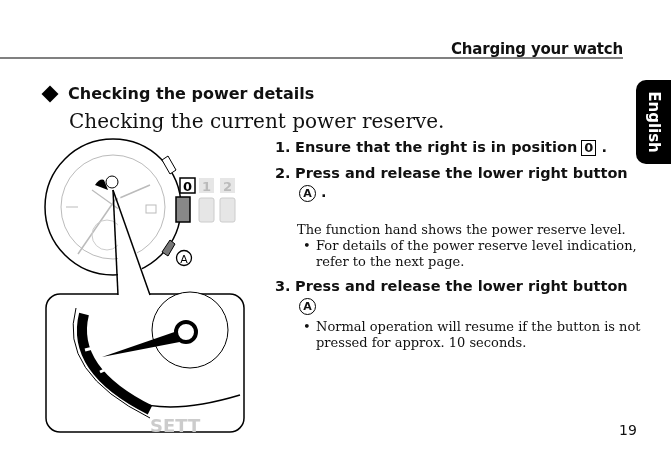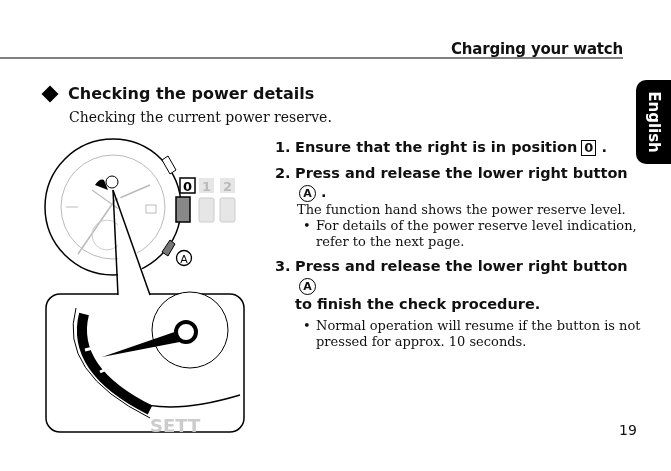--- a/index.html
+++ b/index.html
@@ -3,21 +3,21 @@
 <meta charset="utf-8">
 <style>
   html,body{margin:0;padding:0;background:#fff;}
   body{width:671px;height:471px;position:relative;overflow:hidden;font-family:"DejaVu Sans",sans-serif;color:#111;}
   .header-title{position:absolute;right:48px;top:40px;font-weight:bold;font-size:15px;letter-spacing:-0.2px;}
   .header-rule{position:absolute;left:0;top:57px;width:623px;height:2px;background:#808080;}
   .lang-tab{position:absolute;left:636px;top:80px;width:35px;height:84px;background:#000;border-radius:10px 0 0 10px;}
   .lang-tab span{position:absolute;left:50%;top:50%;transform:translate(-50%,-50%) rotate(90deg);color:#fff;font-weight:bold;font-size:15px;white-space:nowrap;}
   .section-title{position:absolute;left:42px;top:84px;font-weight:bold;font-size:16px;display:flex;align-items:center;}
   .diamond{display:inline-block;width:12px;height:12px;background:#000;transform:rotate(45deg);margin:0 12px 0 2px;}
-  .subtitle{position:absolute;left:69px;top:109px;font-family:"DejaVu Serif",serif;font-size:14px;}
+  .subtitle{position:absolute;left:69px;top:109px;font-family:"DejaVu Serif",serif;font-size:20px;}
   .steps{position:absolute;left:275px;top:138px;width:370px;}
   .step{font-weight:bold;font-size:14.5px;line-height:19px;display:flex;}
   .step .num{width:20px;flex:none;}
   .step-body{font-family:"DejaVu Serif",serif;font-size:13px;line-height:16px;margin-left:22px;}
   .bullet{display:flex;margin-left:6px;}
   .bullet .dot{width:13px;flex:none;}
   .boxed{display:inline-block;border:1.5px solid #000;padding:0 2px;line-height:14px;font-size:13px;margin-left:4px;}
   .circled{display:inline-block;width:15px;height:15px;border:1.5px solid #000;border-radius:50%;text-align:center;line-height:15px;font-size:11px;margin-left:4px;}
   .page-num{position:absolute;left:619px;top:422px;font-size:14px;}
   .illus{position:absolute;left:0;top:0;}
@@ -90,30 +90,30 @@
 
 <div class="steps">
   <div class="step">
     <span class="num">1.</span>
     <span><span>Ensure that the right is in position</span><span class="boxed">0</span> <span>.</span></span>
   </div>
   <div class="step" style="margin-top:7px">
     <span class="num">2.</span>
     <span><span>Press and release the lower right button</span><span class="circled">A</span> <span>.</span></span>
   </div>
-  <div class="step-body" style="margin-top:0">
+  <div class="step-body" style="margin-top:20px">
     <div>The function hand shows the power reserve level.</div>
     <div class="bullet">
         <span class="dot">•</span>
         <span>For details of the power reserve level indication, refer to the next page.</span>
       </div>
   </div>
   <div class="step" style="margin-top:7px">
     <span class="num">3.</span>
-    <span><span>Press and release the lower right button</span><span class="circled">A</span><br><span>to finish the check procedure.</span></span>
+    <span><span>Press and release the lower right button</span><span class="circled">A</span><br></span>
   </div>
   <div class="step-body" style="margin-top:4px">
     <div class="bullet">
         <span class="dot">•</span>
         <span>Normal operation will resume if the button is not pressed for approx. 10 seconds.</span>
       </div>
   </div>
 </div>
 
 <div class="page-num">19</div>

